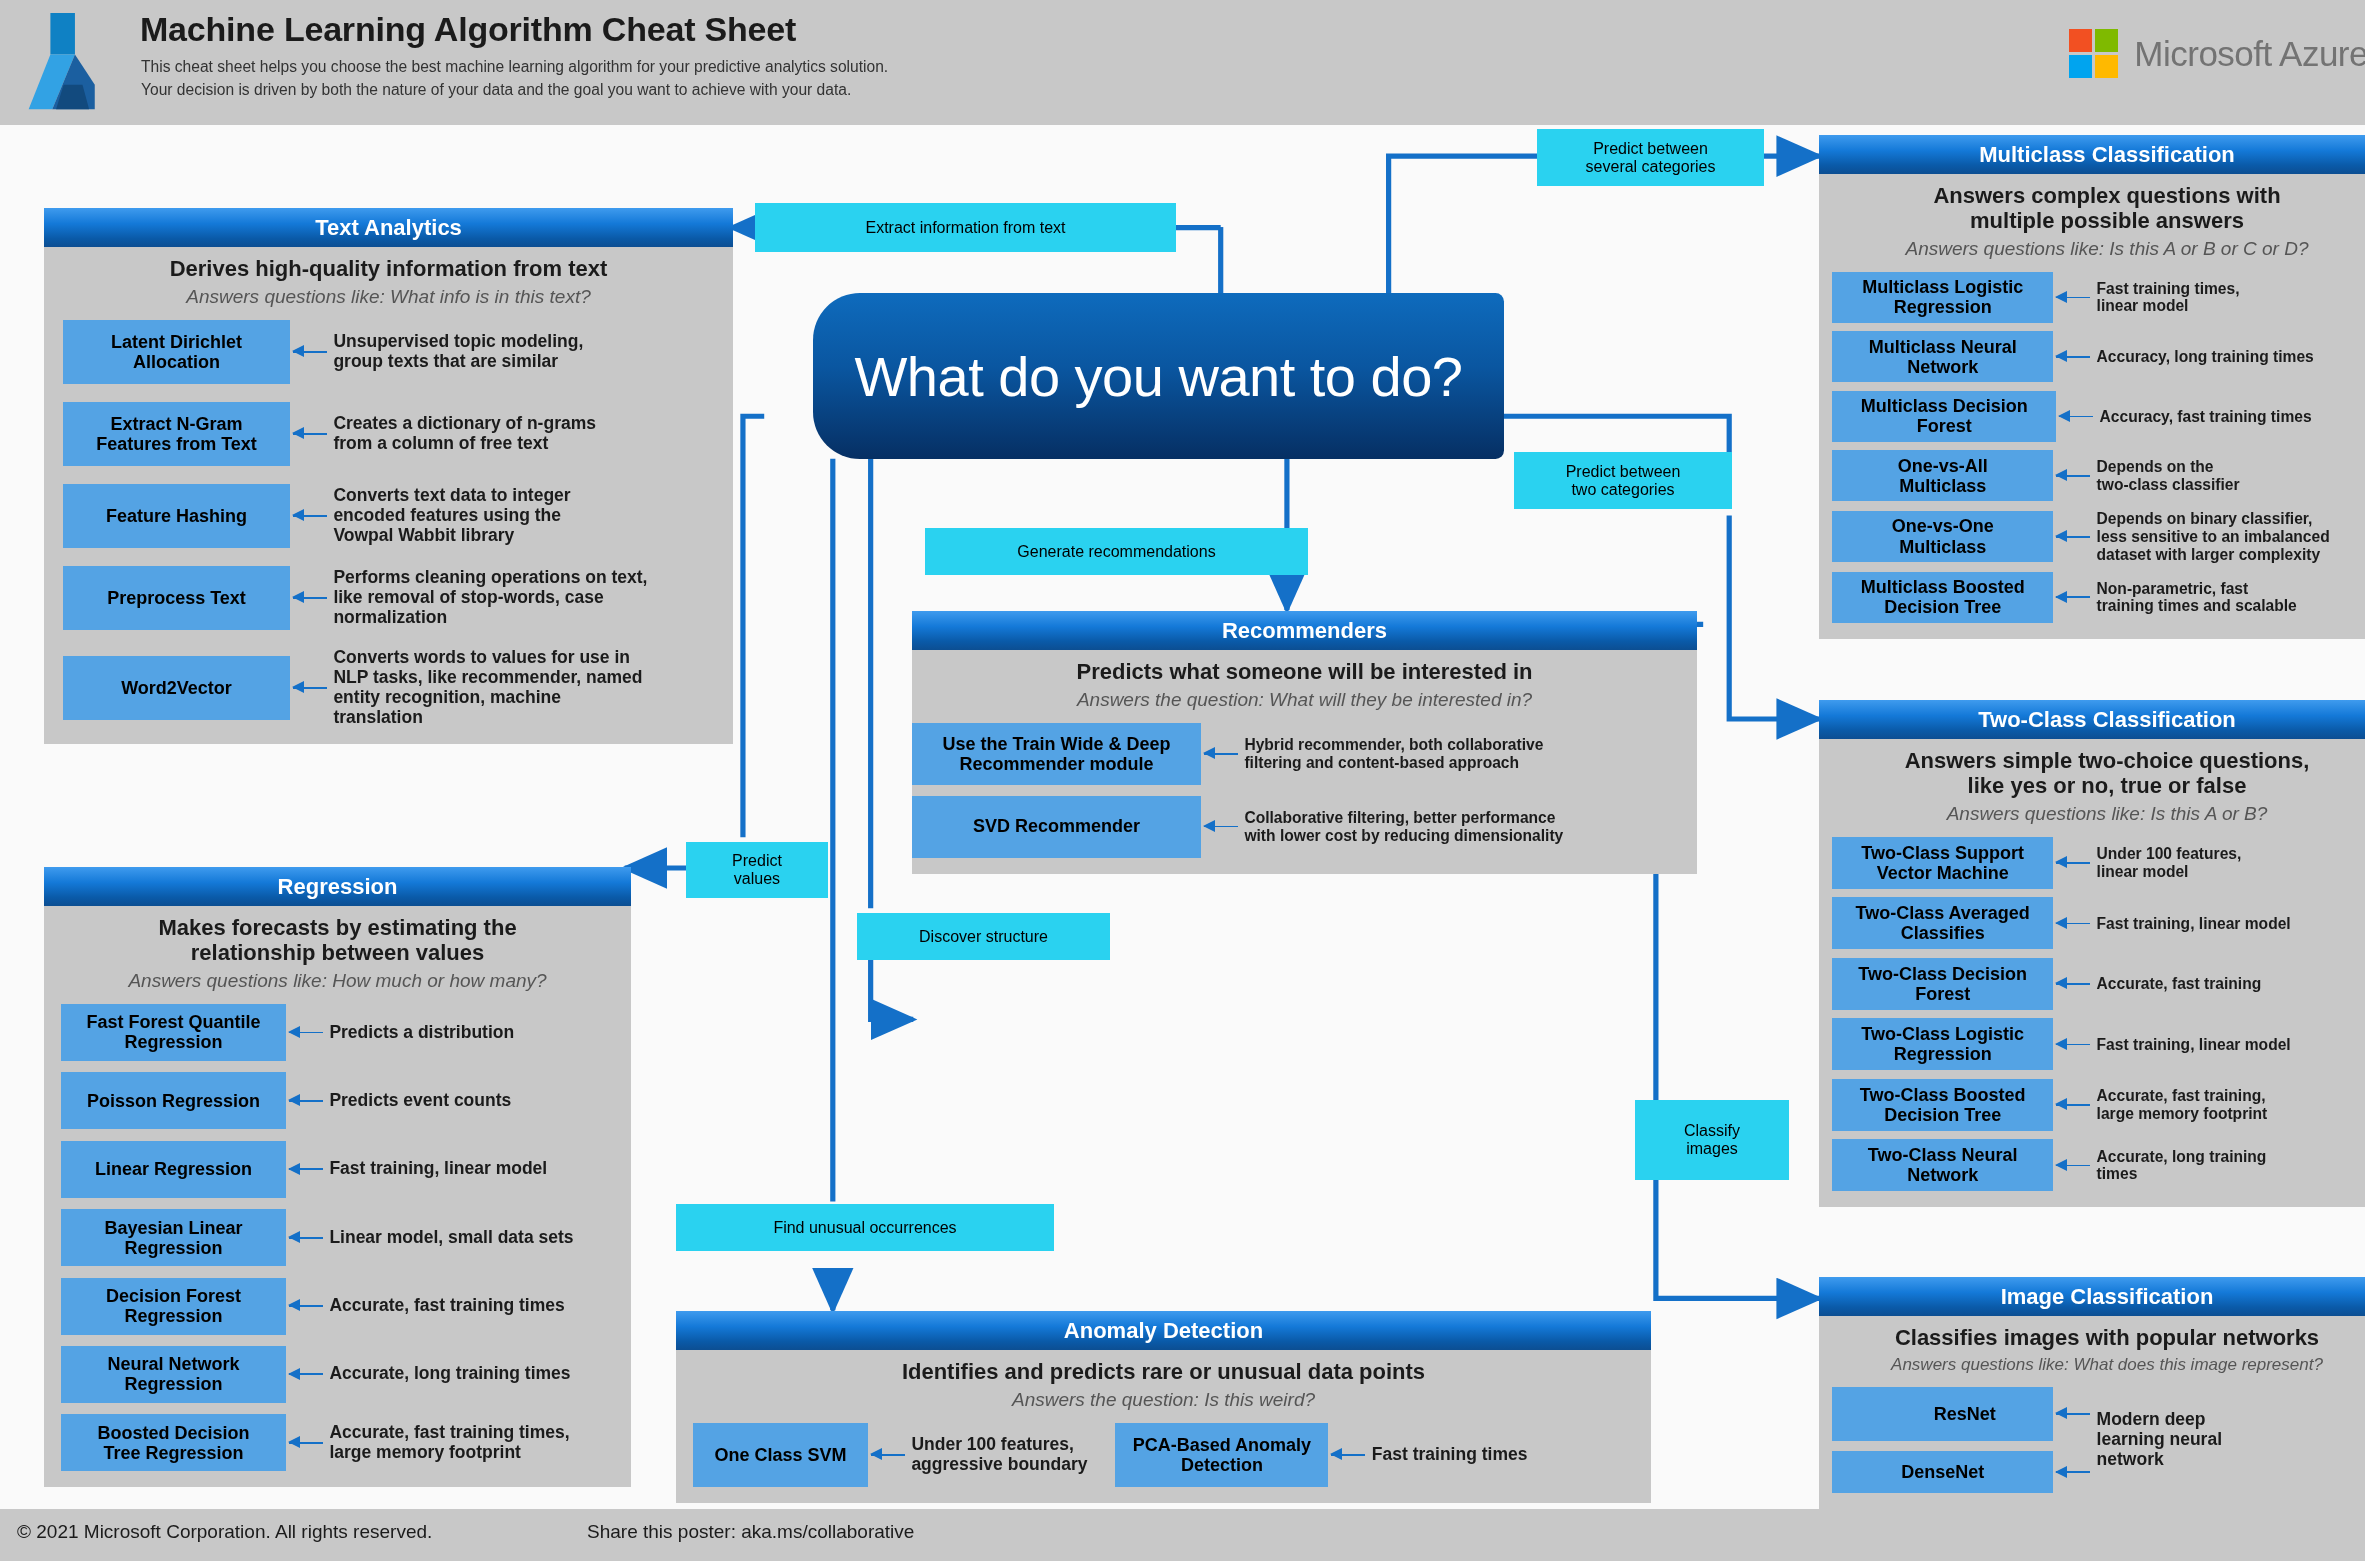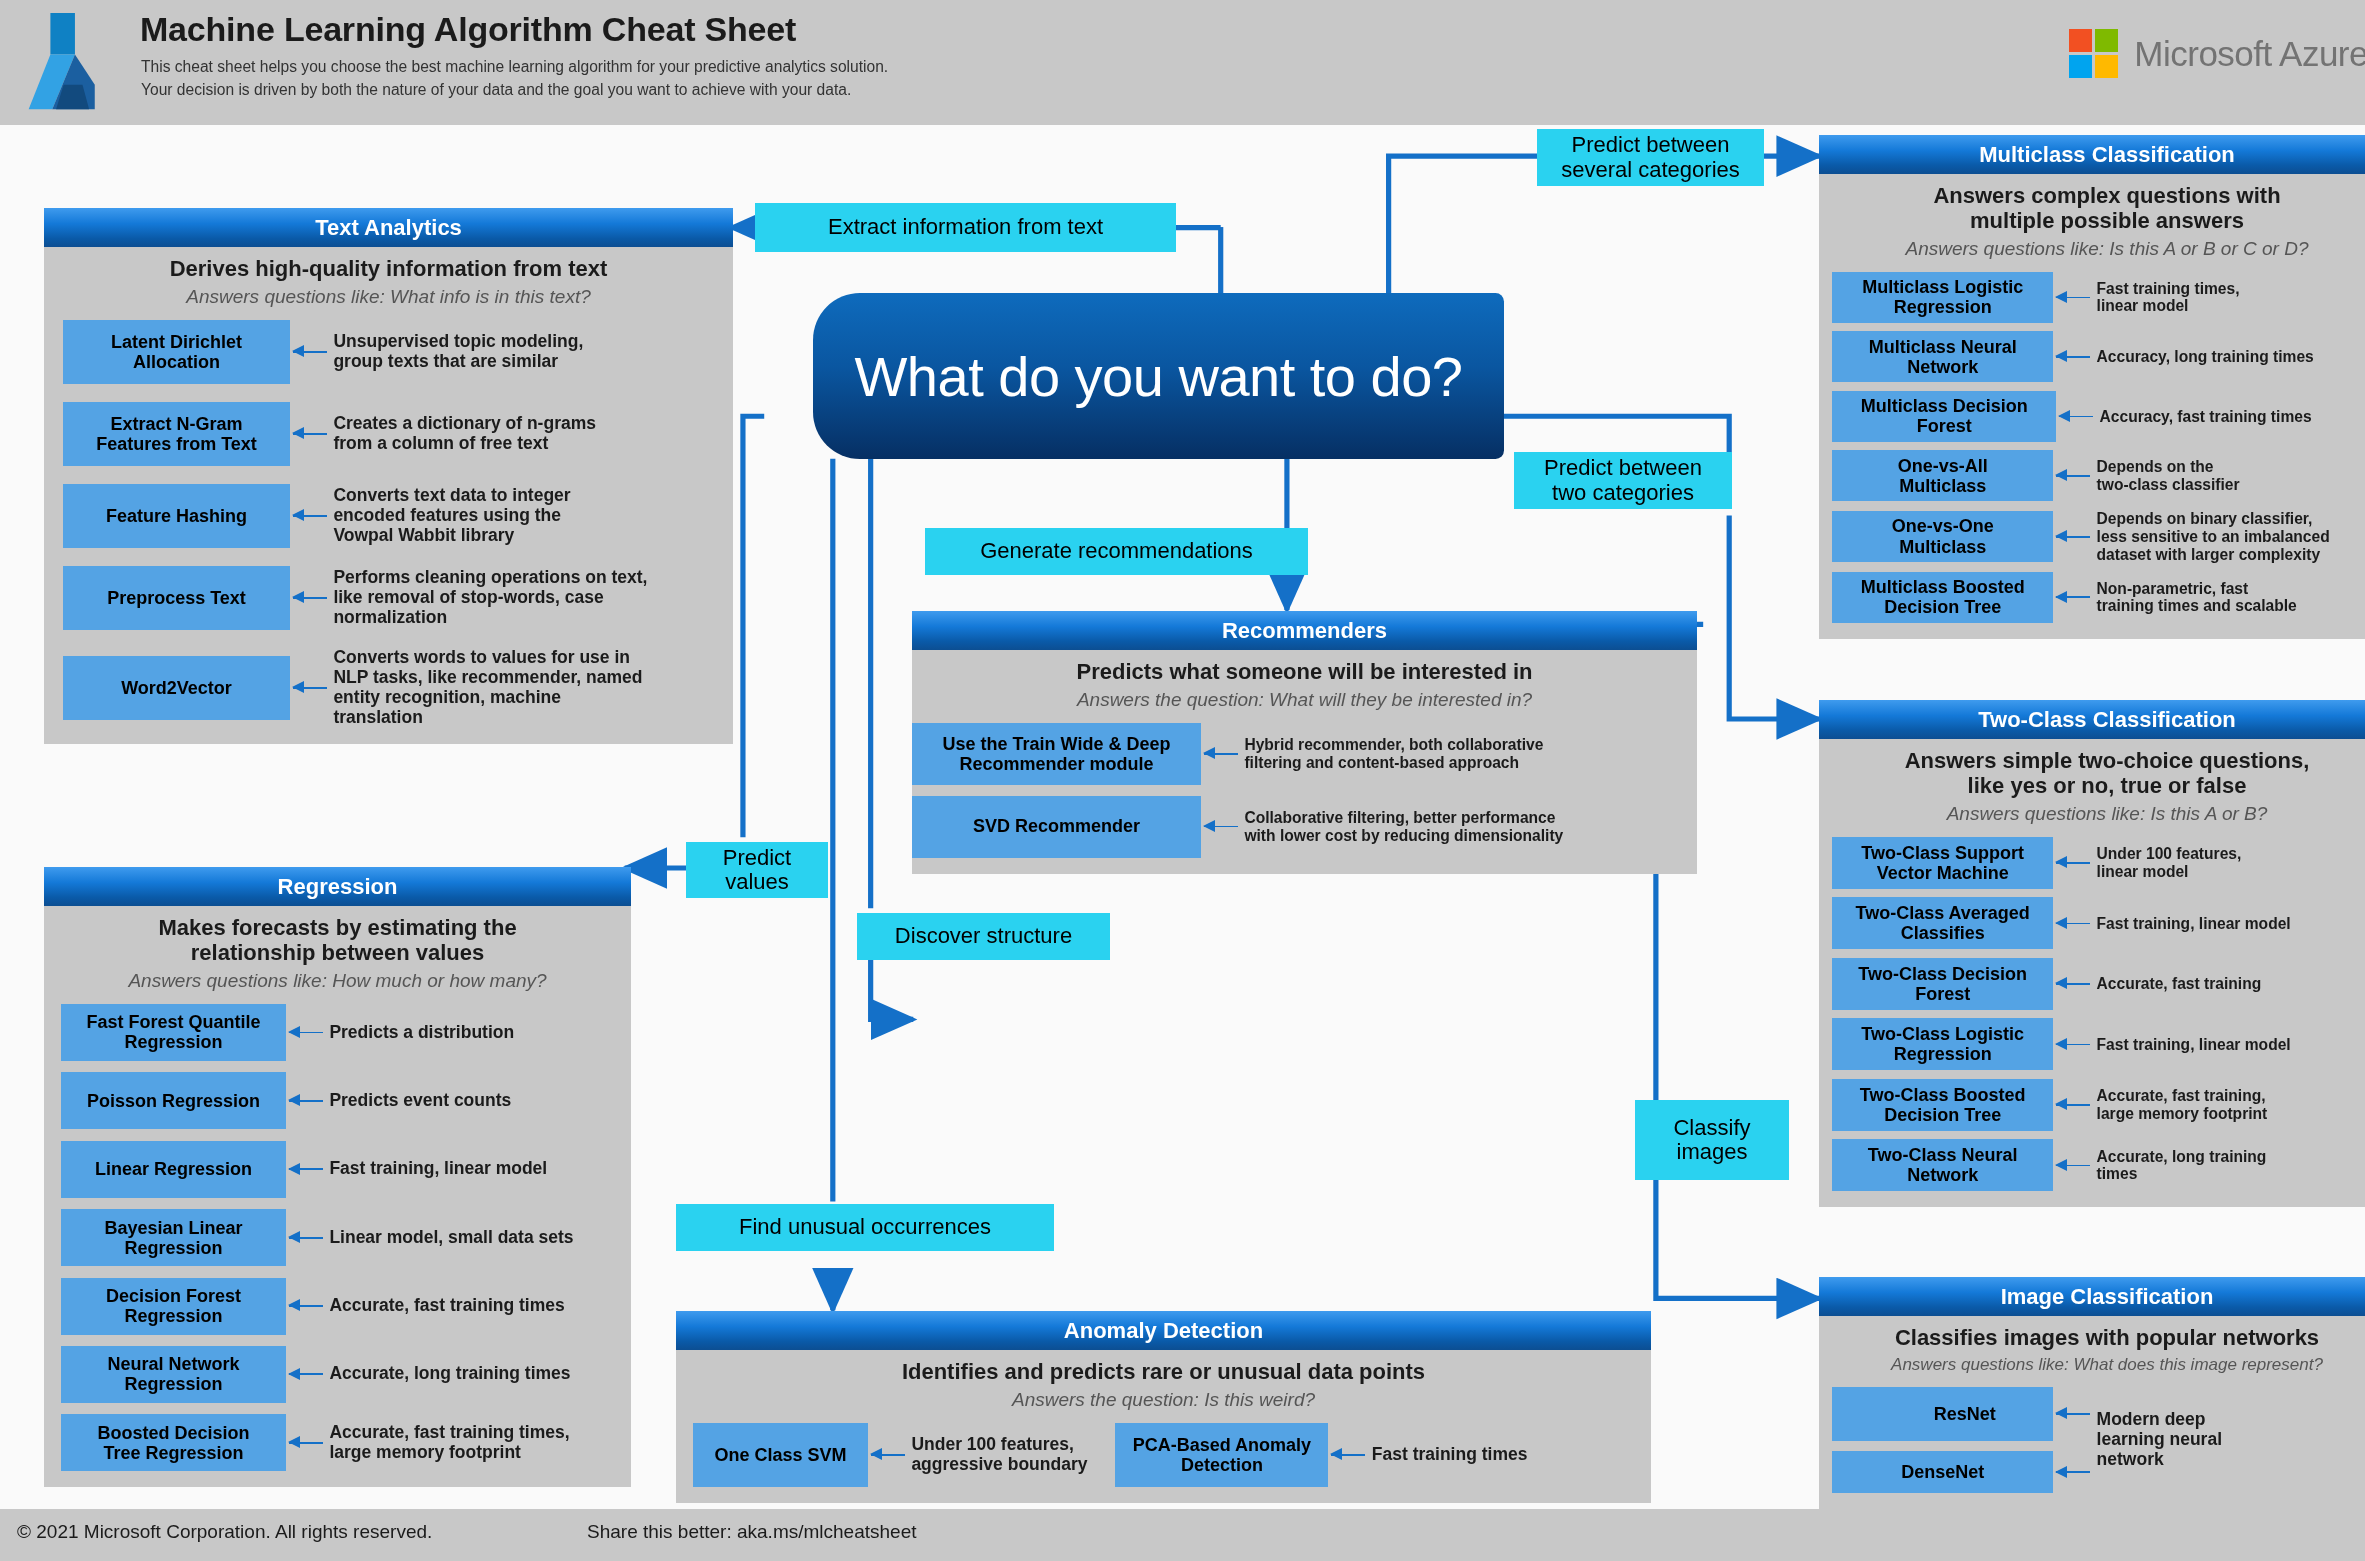--- a/index.html
+++ b/index.html
@@ -88,21 +88,21 @@
     width:0;height:0;border-top:6.6px solid transparent;border-bottom:6.6px solid transparent;
     border-right:12.3px solid #1470c8;
   }
   .algo-note{font-size:17.5px;font-weight:bold;color:#1b1b1b;line-height:1.14;}
   .algo-note.sm{font-size:15.6px;}
 
   
   .cyan{
     position:absolute;background:#2ad2f0;color:#000;
     display:flex;align-items:center;justify-content:center;text-align:center;
-    font-size:22px;line-height:1.1;box-sizing:border-box;
+    font-size:16px;line-height:1.1;box-sizing:border-box;
   }
 </style>
 </head>
 <body>
 
 <div id="root">
 
   <div class="header">
     <svg class="azure-mark" viewBox="0 0 180 230">
       <path d="M58 8 L110 8 L110 96 L58 96 Z" fill="#0f81c4"></path>
@@ -463,17 +463,17 @@
           </div>
           <div class="algo-note" style="white-space: pre-line;">Modern deep
 learning neural
 network</div>
         </div>
       </div>
   </div>
 
   <div class="footer">
     <div class="f1">© 2021 Microsoft Corporation. All rights reserved.</div>
-    <div class="f2">Share this better: aka.ms/mlcheatsheet</div>
+    <div class="f2">Share this poster: aka.ms/collaborative</div>
   </div>
 
 </div>
 
 
 </body></html>

